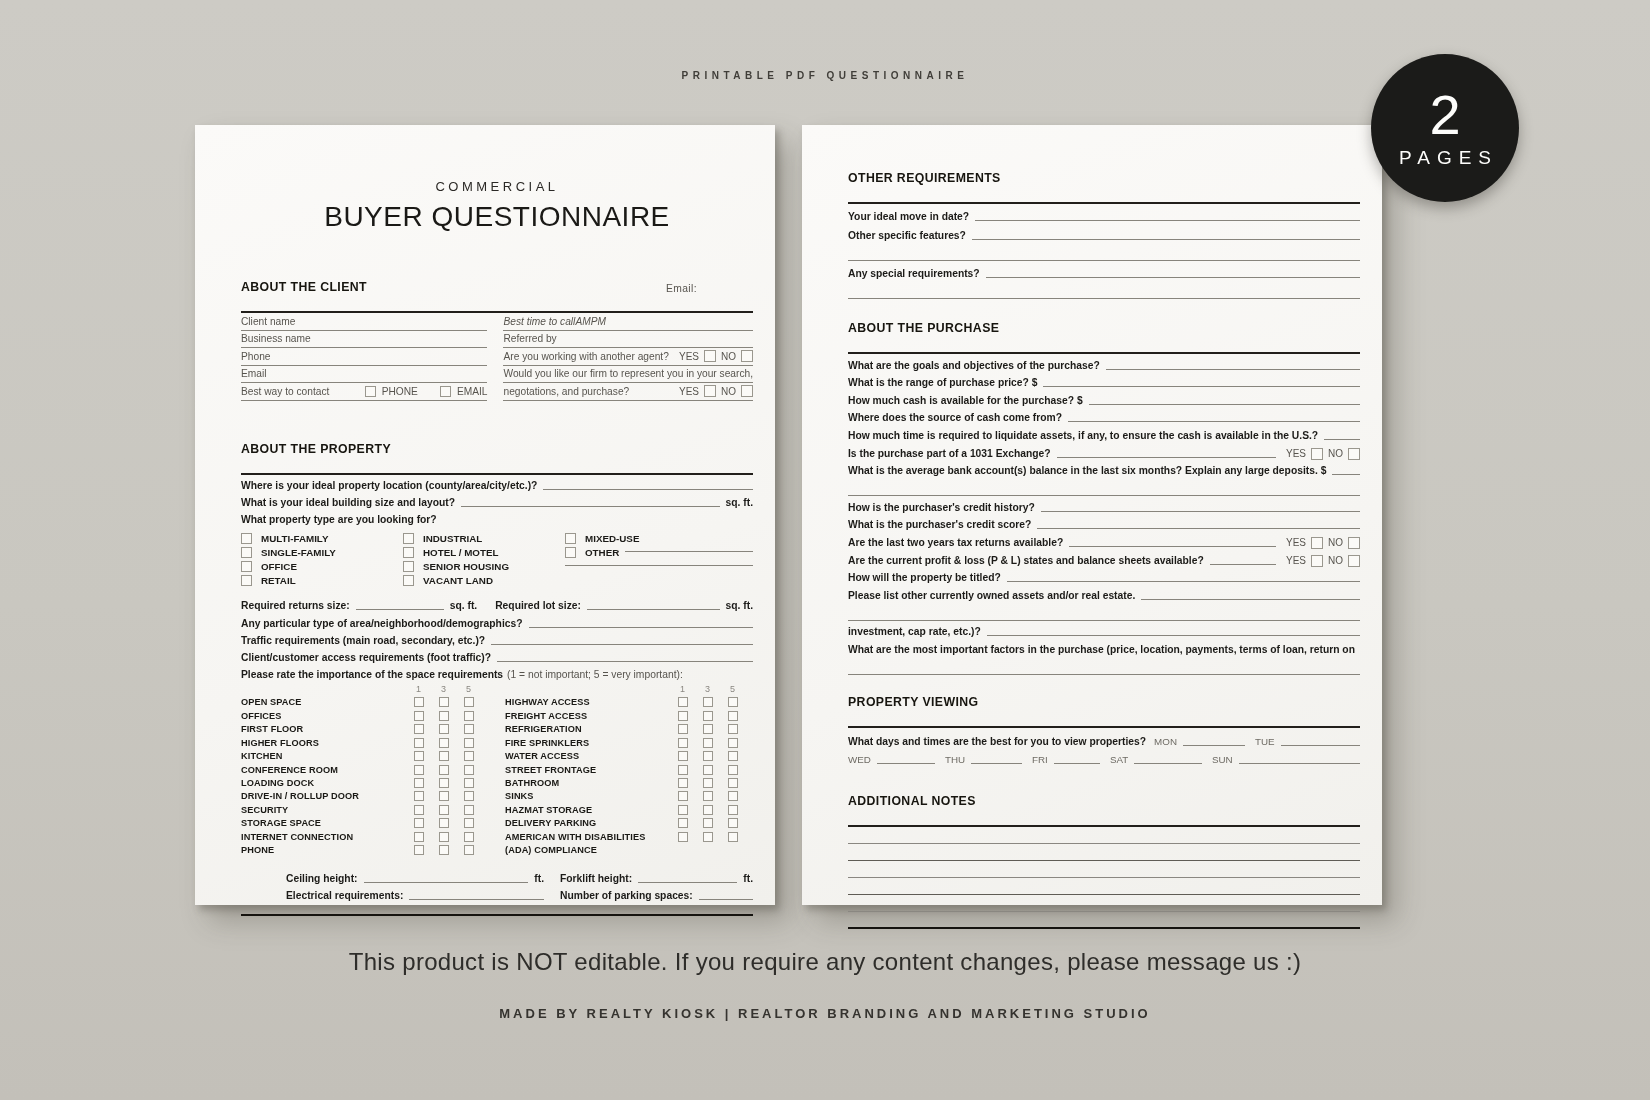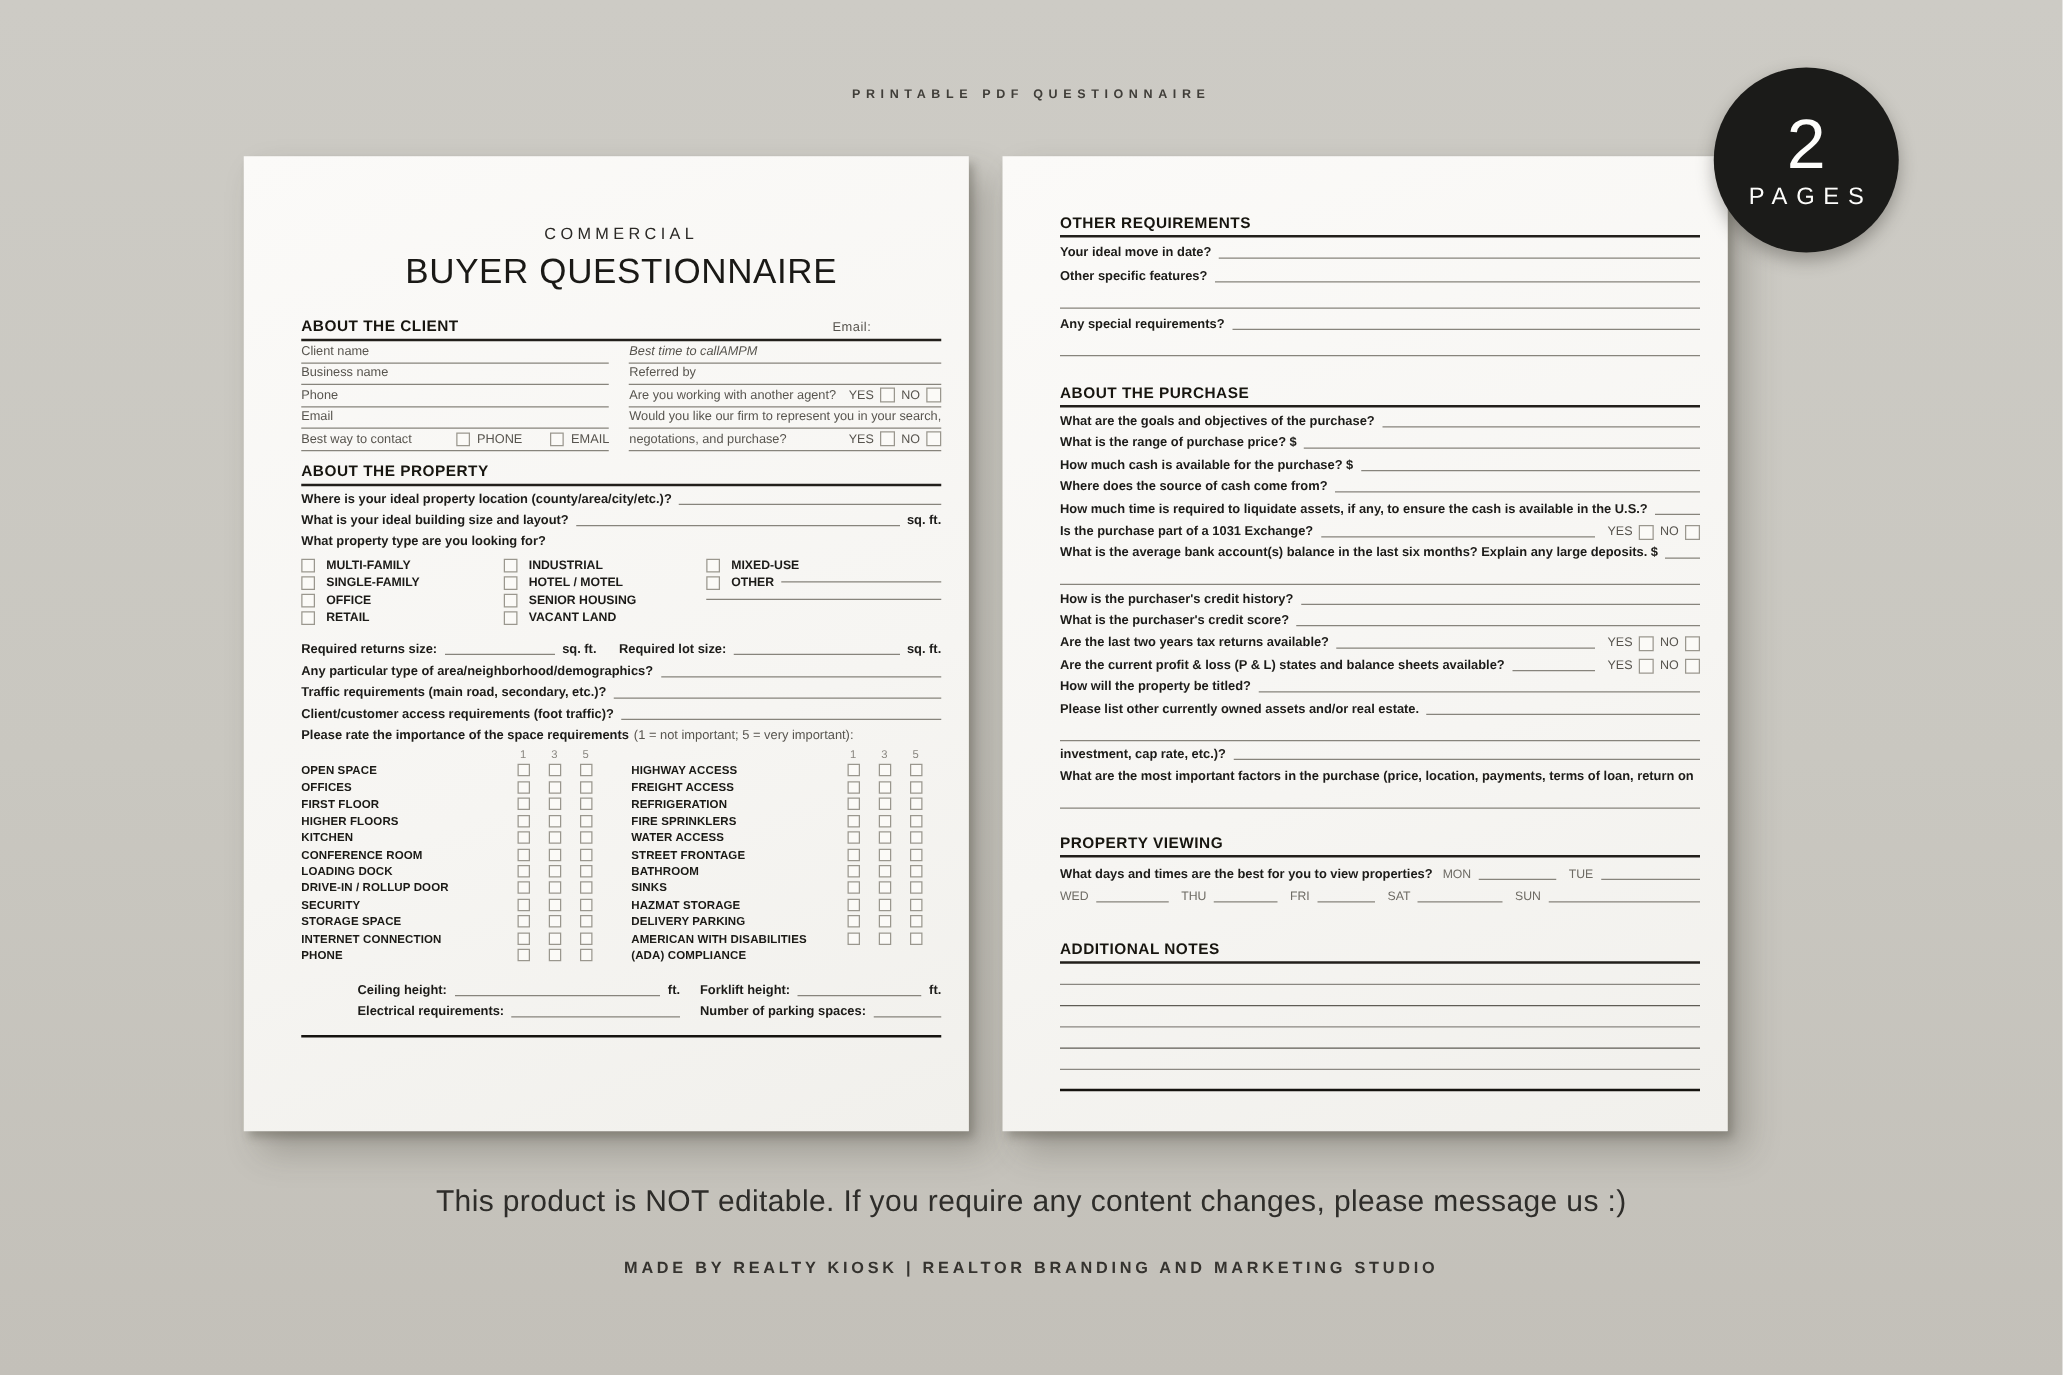--- a/index.html
+++ b/index.html
@@ -27,21 +27,21 @@
     position:absolute; top:125px; height:780px; width:580px;
     background:linear-gradient(160deg,#fbfaf8 0%,#f6f5f2 60%,#f1f0ec 100%);
     box-shadow:4px 5px 7px rgba(60,56,48,.30), 14px 16px 26px rgba(60,56,48,.28);
   }
   #page1 { left:195px; padding:0 22px 0 46px; }
   #page2 { left:802px; padding:0 22px 0 46px; }
   .eyebrow { margin-top:54px; text-align:center; font-size:13px; letter-spacing:3.5px; color:#2b2926; }
   .title  { margin-top:7px; text-align:center; font-size:28px; letter-spacing:.5px; color:#1a1916; }
   .shead {
     display:flex; align-items:flex-end;
-    border-bottom:2px solid #221f1b; padding-bottom:3px;
+    border-bottom:2px solid #221f1b; padding-bottom:17px;
     font-size:12.3px; font-weight:bold; letter-spacing:.4px; color:#17150f;
   }
   .shead .date { margin-left:auto; margin-right:56px; font-weight:normal; font-size:10.3px; color:#57544e; }
   .cols  { display:flex; }
   .col-l { width:258px; margin-right:16px; }
   .col-r { flex:1; }
   .ulrow {
     display:flex; align-items:center; height:17.5px;
     border-bottom:1px solid #87847c; font-size:10.2px; color:#57544e;
     white-space:nowrap;
@@ -90,22 +90,22 @@
   .nline.alt { border-bottom-color:#5f5c55; }
   .nline.thick { border-bottom:2.5px solid #15130f; }
   .footer-notice {
     position:absolute; top:948px; left:0; width:100%; text-align:center;
     font-size:24px; color:#2e2d2a; letter-spacing:.3px;
   }
   .footer-credit {
     position:absolute; top:1006px; left:0; width:100%; text-align:center;
     font-size:13px; font-weight:bold; letter-spacing:3px; color:#35332f;
   }
-  .mt-client { margin-top:21px;justify-content:flex-end; }
-  .mt-sec { margin-top:9px; }
+  .mt-client { margin-top:47px;justify-content:flex-end; }
+  .mt-sec { margin-top:41px; }
   .mt-sm { margin-top:8px; }
 </style>
 </head>
 <body>
 
 <div class="banner">PRINTABLE PDF QUESTIONNAIRE</div>
 
 <div class="badge">
   <div class="badge-num">2</div>
   <div class="badge-lbl">PAGES</div>

